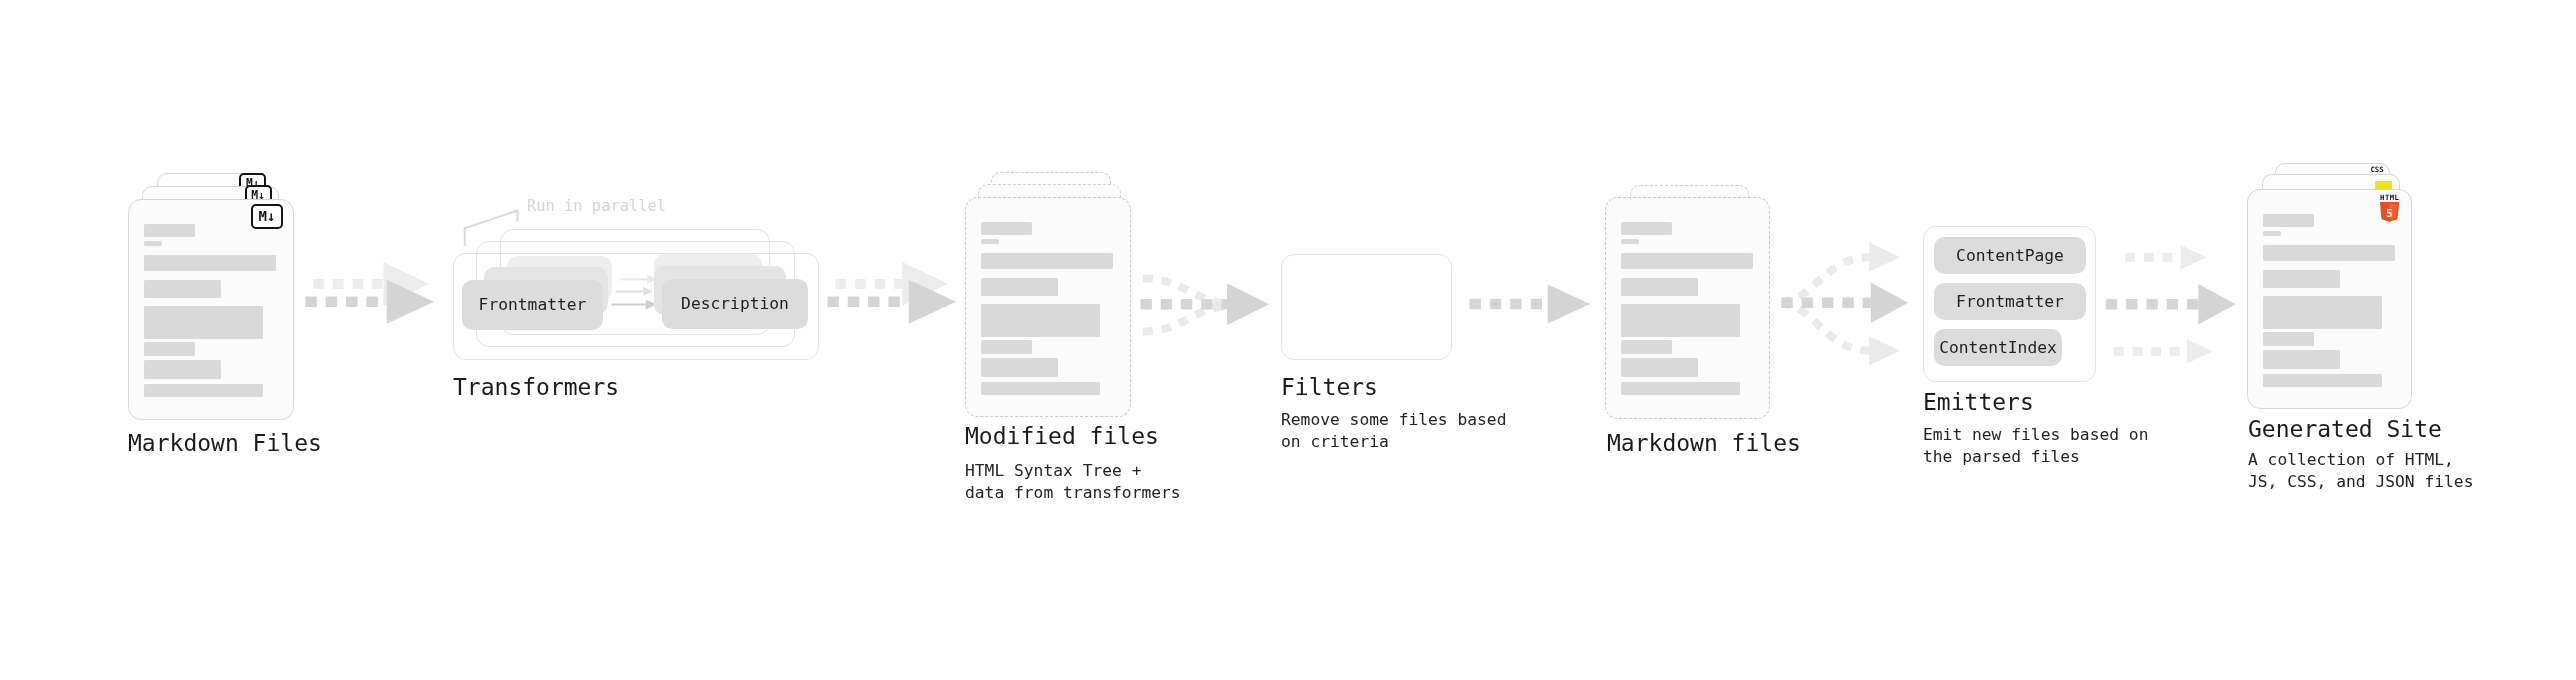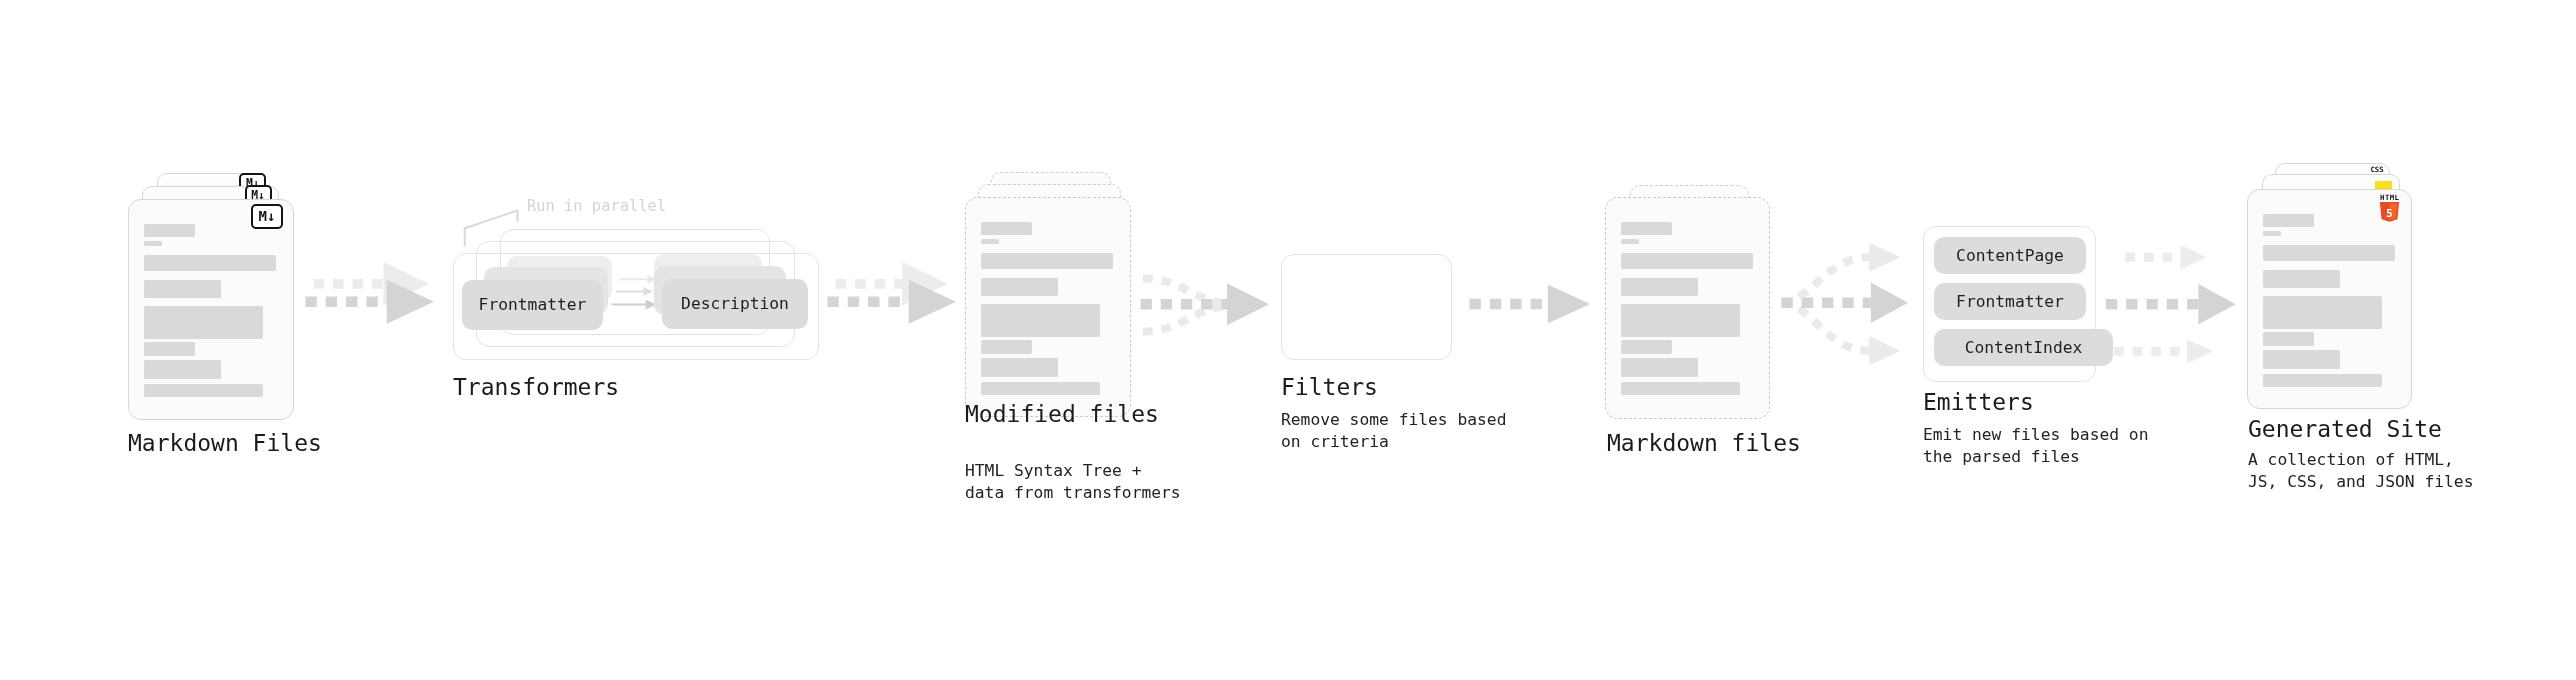--- a/index.html
+++ b/index.html
@@ -121,21 +121,21 @@
   <div class="doc dashed" style="left:965px;top:197px;width:166px;height:220px;">
     <i class="bar b1"></i>
     <i class="bar b2"></i>
     <i class="bar b3"></i>
     <i class="bar b4"></i>
     <i class="bar b5"></i>
     <i class="bar b6"></i>
     <i class="bar b7"></i>
     <i class="bar b8"></i>
   </div>
-  <div class="title" style="left:965px;top:400px;">Modified files</div>
+  <div class="title" style="left:965px;top:422px;">Modified files</div>
   <div class="sub" style="left:965px;top:460px;">
     <div>HTML Syntax Tree +</div>
     <div>data from transformers</div>
   </div>
 
   <svg style="left:1136px;top:267px;" width="140" height="76" viewBox="0 0 172 94">
     <path d="M 8,14 C 55,14 72,42 110,45" fill="none" stroke="#eaeaea" stroke-width="10" stroke-dasharray="12 11"></path>
     <path d="M 8,80 C 55,80 72,50 110,49" fill="none" stroke="#eaeaea" stroke-width="10" stroke-dasharray="12 11"></path>
     <line x1="5" y1="46" x2="112" y2="46" stroke="#d4d4d4" stroke-width="13" stroke-dasharray="14 11"></line>
     <polygon points="112,20 112,72 164,46" fill="#d4d4d4"></polygon>
@@ -171,21 +171,21 @@
     <polygon points="112,13 112,49 150,31" fill="#eaeaea"></polygon>
     <path d="M 4,88 C 42,88 58,146 112,146" fill="none" stroke="#eaeaea" stroke-width="10" stroke-dasharray="12 11"></path>
     <polygon points="112,128 112,164 150,146" fill="#eaeaea"></polygon>
     <line x1="4" y1="87" x2="114" y2="87" stroke="#d4d4d4" stroke-width="13" stroke-dasharray="14 11"></line>
     <polygon points="114,62 114,112 160,87" fill="#d4d4d4"></polygon>
   </svg>
 
   <div class="container" style="left:1923px;top:226px;width:173px;height:156px;"></div>
   <div class="graybox" style="left:1934px;top:237px;width:152px;height:37px;line-height:37px;">ContentPage</div>
   <div class="graybox" style="left:1934px;top:283px;width:152px;height:37px;line-height:37px;">Frontmatter</div>
-  <div class="graybox" style="left:1934px;top:329px;width:179px;height:37px;line-height:37px;">ContentIndex</div>
+  <div class="graybox" style="left:1934px;top:329px;width:128px;height:37px;line-height:37px;">ContentIndex</div>
   <div class="title" style="left:1923px;top:388px;">Emitters</div>
   <div class="sub" style="left:1923px;top:424px;">
     <div>Emit new files based on</div>
     <div>the parsed files</div>
   </div>
 
   <svg style="left:2101px;top:232px;" width="146" height="143" viewBox="0 0 180 176">
     <line x1="30" y1="31" x2="98" y2="31" stroke="#ececec" stroke-width="11" stroke-dasharray="12 11"></line>
     <polygon points="98,16 98,46 130,31" fill="#ececec"></polygon>
     <line x1="6" y1="89" x2="120" y2="89" stroke="#d4d4d4" stroke-width="13" stroke-dasharray="14 11"></line>

